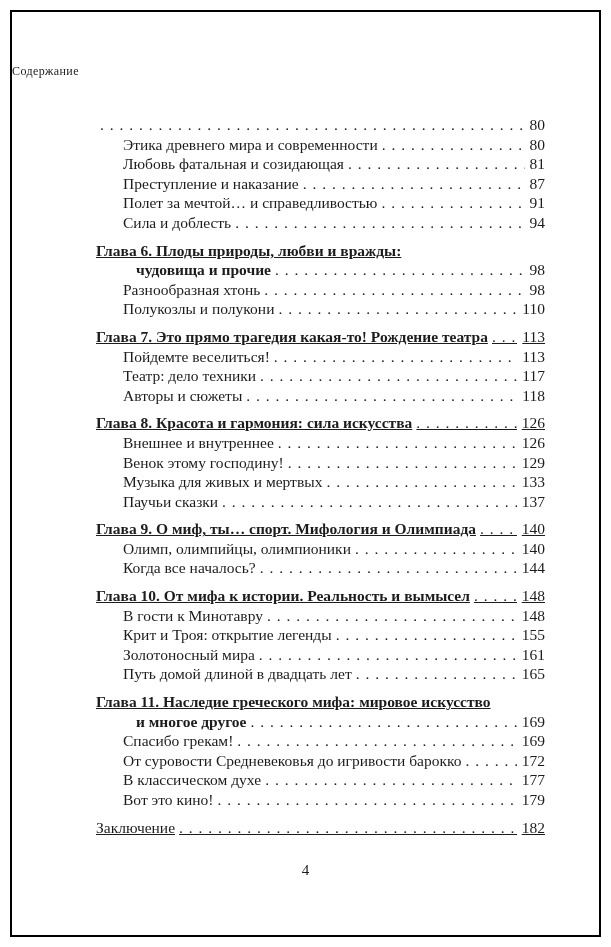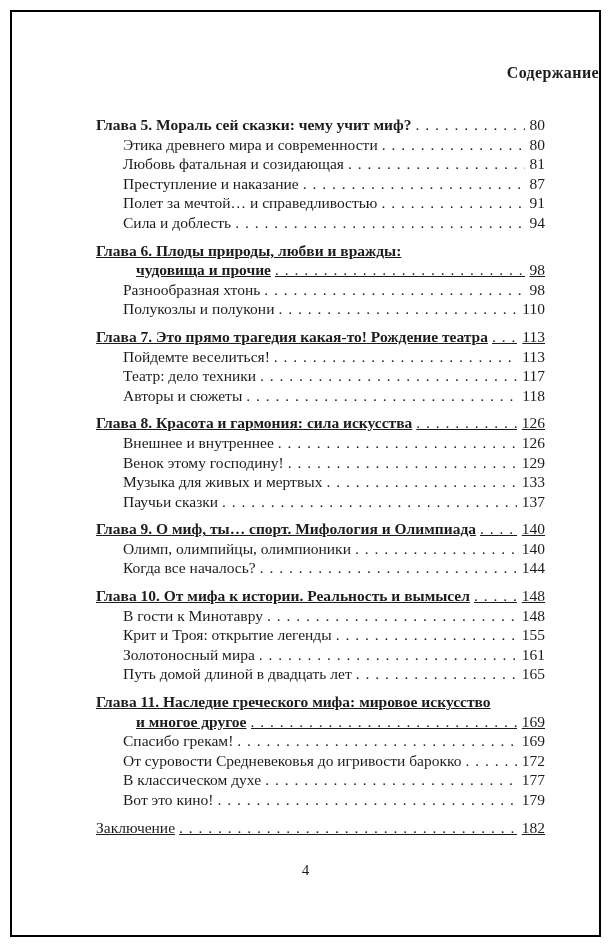--- a/index.html
+++ b/index.html
@@ -20,23 +20,23 @@
     inset: 10px;
     border: 2px solid #000000;
     background: #ffffff;
     box-sizing: border-box;
   }
   .page-title {
     position: absolute;
     top: 52px;
     left: 0;
     right: 0;
-    text-align: right;
-    font-size: 16px;
-    font-weight: bold;
+    text-align: left;
+    font-size: 12px;
+    font-weight: normal;
     letter-spacing: 0.4px;
     margin: 0;
   }
   .toc {
     position: absolute;
     top: 103px;
     left: 84px;
     right: 54px;
   }
   .toc-row {
@@ -44,21 +44,21 @@
     align-items: baseline;
     font-size: 15.5px;
     line-height: 19.6px;
     white-space: nowrap;
   }
   .toc-row.gap {
     margin-top: 8px;
     text-decoration: underline;
   }
   .toc-row.chapter { font-weight: bold; }
-  .toc-row.cont    { font-weight: bold; padding-left: 40px; text-decoration: underline; }
+  .toc-row.cont    { font-weight: bold; padding-left: 40px; }
   .toc-row.sub     { padding-left: 27px; align-items: center; }
   .toc-row.plain   { font-weight: normal; }
   .toc-text {
     flex: 0 0 auto;
   }
   .toc-dots {
     flex: 1 1 auto;
     overflow: hidden;
     white-space: nowrap;
     min-width: 10px;
@@ -87,21 +87,20 @@
     font-size: 15px;
   }
 </style>
 </head>
 <body>
 
 <div class="frame">
   <h1 class="page-title">Содержание</h1>
   <div class="toc">
       <div class="toc-row chapter">
-        <span class="toc-text">Глава 5. Мораль сей сказки: чему учит миф?</span>
         <span class="toc-dots"></span>
         <span class="toc-page">80</span>
       </div>
       <div class="toc-row sub">
         <span class="toc-text">Этика древнего мира и современности</span>
         <span class="toc-dots"></span>
         <span class="toc-page">80</span>
       </div>
       <div class="toc-row sub">
         <span class="toc-text">Любовь фатальная и созидающая</span>

